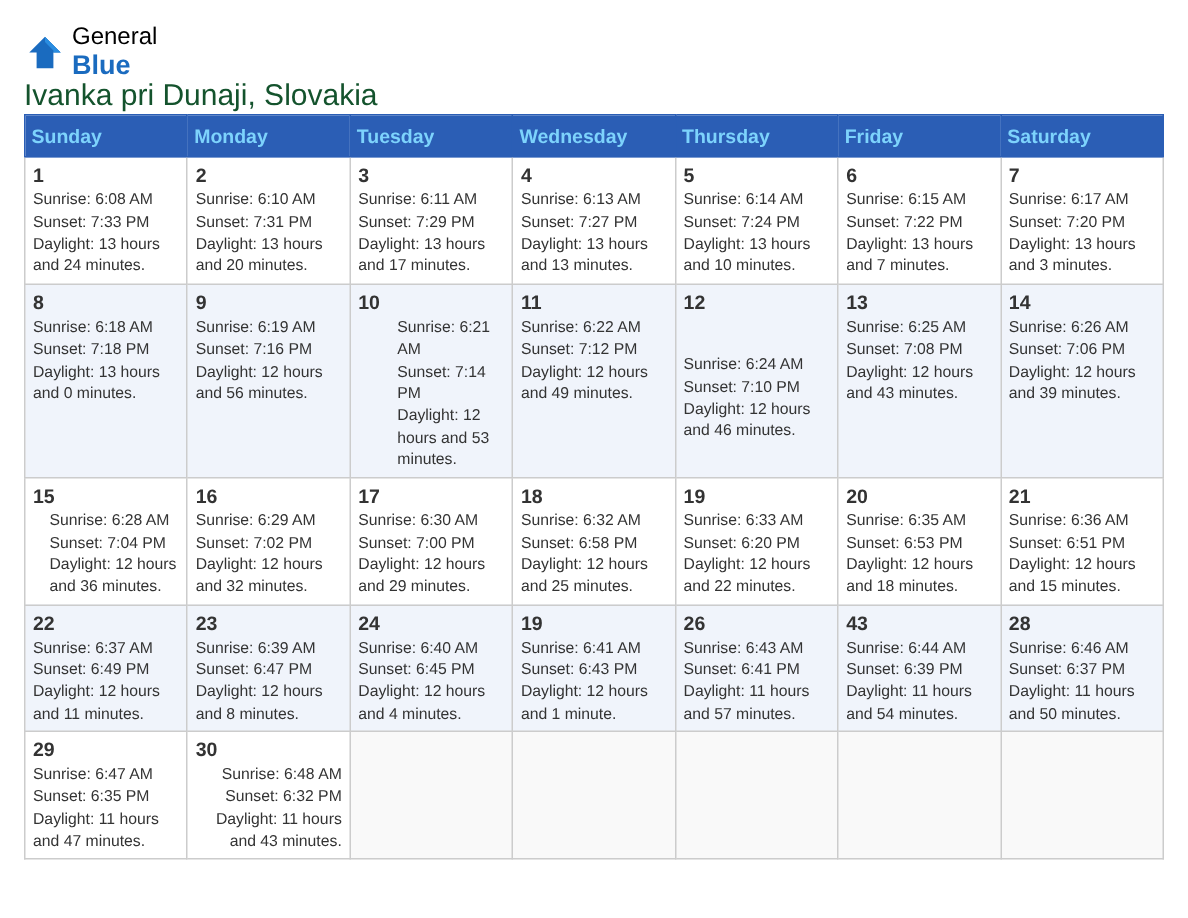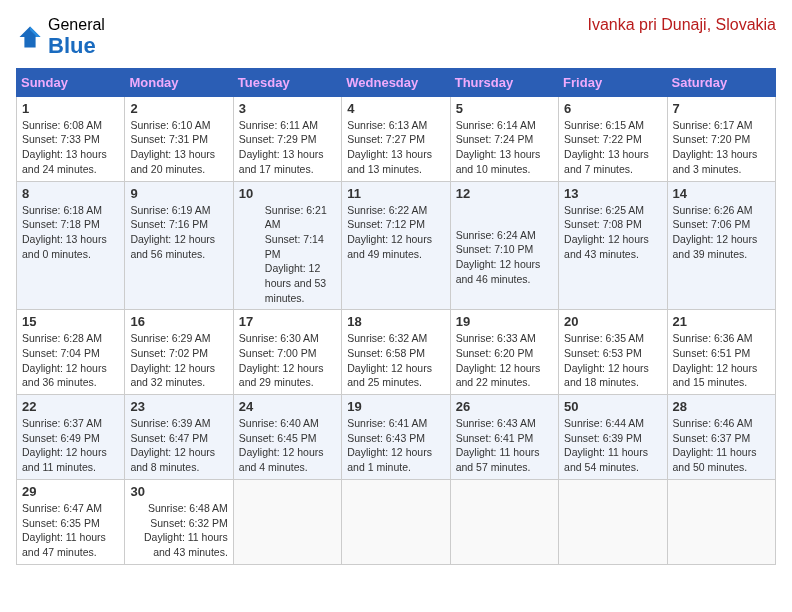--- a/index.html
+++ b/index.html
@@ -7,21 +7,21 @@
       font-family: Arial, sans-serif;
       background: #fff;
       width: 792px;
       min-height: 612px;
       padding: 16px;
     }
     .header {
       display: flex;
       justify-content: space-between;
       align-items: flex-start;
-      margin-bottom: 10px;
+      flex-direction: column;
     }
     .logo {
       display: flex;
       align-items: center;
       gap: 4px;
     }
     .logo-text {
       display: flex;
       flex-direction: column;
       line-height: 1.1;
@@ -32,31 +32,31 @@
     }
     .title-block {
       text-align: right;
     }
     .month-year {
       font-size: 36px;
       font-weight: bold;
       color: #333;
     }
     .location {
-      font-size: 16px;
-      color: #b91c1c;
+      font-size: 20px;
+      color: #14532d;
     }
     .calendar {
       width: 100%;
       border-collapse: collapse;
       font-size: 11px;
     }
     .calendar th {
       background: #2b5eb5;
-      color: #f0abfc;
+      color: #7dd3fc;
       padding: 6px 4px;
       text-align: left;
       font-size: 13px;
       font-weight: bold;
       border: 1px solid #2b5eb5;
     }
     .calendar td {
       border: 1px solid #ccc;
       vertical-align: top;
       padding: 4px 5px;
@@ -90,21 +90,21 @@
 <body>
 
 <div class="header">
   <div class="logo">
     <svg class="logo-icon" viewBox="0 0 40 40">
       <polygon points="20,5 35,20 28,20 28,35 12,35 12,20 5,20" fill="#1a6bbf"></polygon>
       <polygon points="20,5 35,20 28,20 28,18 20,10" fill="#2a8de0"></polygon>
     </svg>
     <div class="logo-text">
       <span>General</span>
-      <span style="color:#1a6bbf;font-size:22px;font-weight:bold;">Blue</span>
+      <span style="color:#1a6bbf;font-size:18px;font-weight:bold;">Blue</span>
     </div>
   </div>
   <div class="title-block">
     <div class="location">Ivanka pri Dunaji, Slovakia</div>
   </div>
 </div>
 
 <table class="calendar">
   <thead>
     <tr>
@@ -202,21 +202,21 @@
         <td>
           <span class="day-num">14</span>
           <div class="day-info" style="white-space: pre-line;">Sunrise: 6:26 AM
 Sunset: 7:06 PM
 Daylight: 12 hours and 39 minutes.</div>
         </td>
       </tr>
       <tr>
         <td>
           <span class="day-num">15</span>
-          <div class="day-info" style="white-space: pre-line;">Sunrise: 6:28 AM
+          <div class="day-info" style="white-space: pre-line; margin-left: 11px;">Sunrise: 6:28 AM
 Sunset: 7:04 PM
 Daylight: 12 hours and 36 minutes.</div>
         </td>
         <td>
           <span class="day-num">16</span>
           <div class="day-info" style="white-space: pre-line;">Sunrise: 6:29 AM
 Sunset: 7:02 PM
 Daylight: 12 hours and 32 minutes.</div>
         </td>
         <td>
@@ -275,21 +275,21 @@
 Sunset: 6:43 PM
 Daylight: 12 hours and 1 minute.</div>
         </td>
         <td>
           <span class="day-num">26</span>
           <div class="day-info" style="white-space: pre-line;">Sunrise: 6:43 AM
 Sunset: 6:41 PM
 Daylight: 11 hours and 57 minutes.</div>
         </td>
         <td>
-          <span class="day-num">50</span>
+          <span class="day-num">43</span>
           <div class="day-info" style="white-space: pre-line;">Sunrise: 6:44 AM
 Sunset: 6:39 PM
 Daylight: 11 hours and 54 minutes.</div>
         </td>
         <td>
           <span class="day-num">28</span>
           <div class="day-info" style="white-space: pre-line;">Sunrise: 6:46 AM
 Sunset: 6:37 PM
 Daylight: 11 hours and 50 minutes.</div>
         </td>

